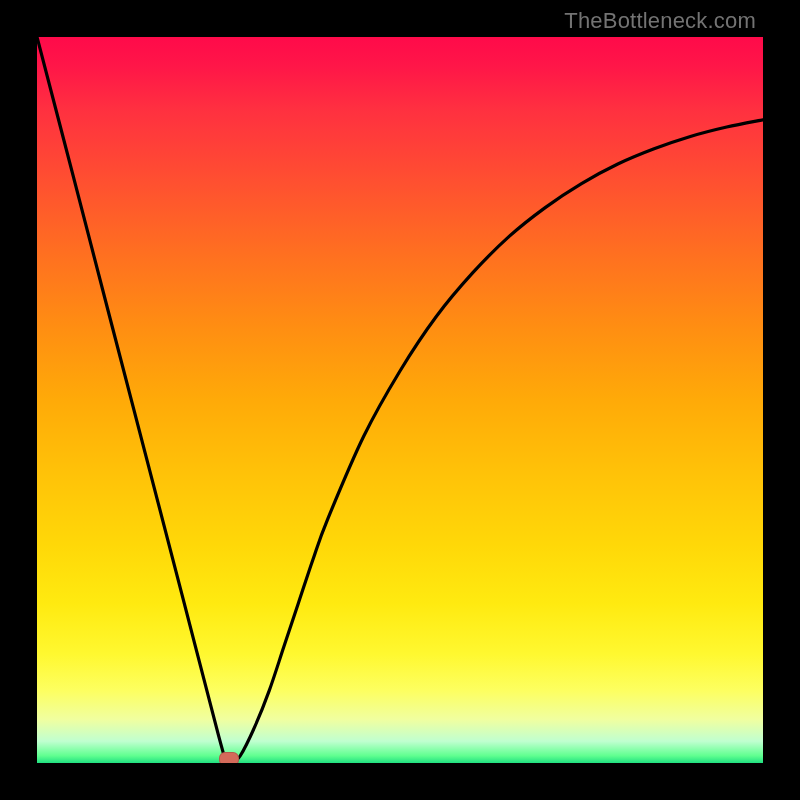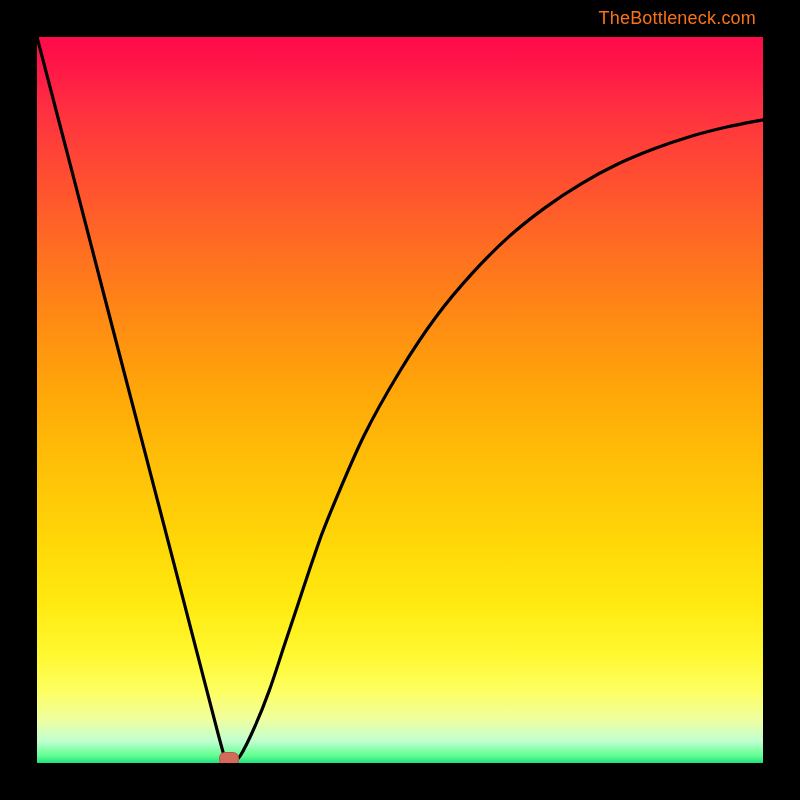--- a/index.html
+++ b/index.html
@@ -52,22 +52,22 @@
     height: 12px;
     border-radius: 6px;
     background: #d46a5a;
     border: 1px solid rgba(0,0,0,0.15);
     transform: translate(-50%, -50%);
   }
   .watermark {
     position: absolute;
     top: 8px;
     right: 44px;
-    color: #f97316;
-    font-size: 18px;
+    color: #737373;
+    font-size: 22px;
     letter-spacing: 0.2px;
     pointer-events: none;
     user-select: none;
   }
 </style>
 </head>
 <body>
 
 <div class="plot-area">
   <div class="gradient"></div>

